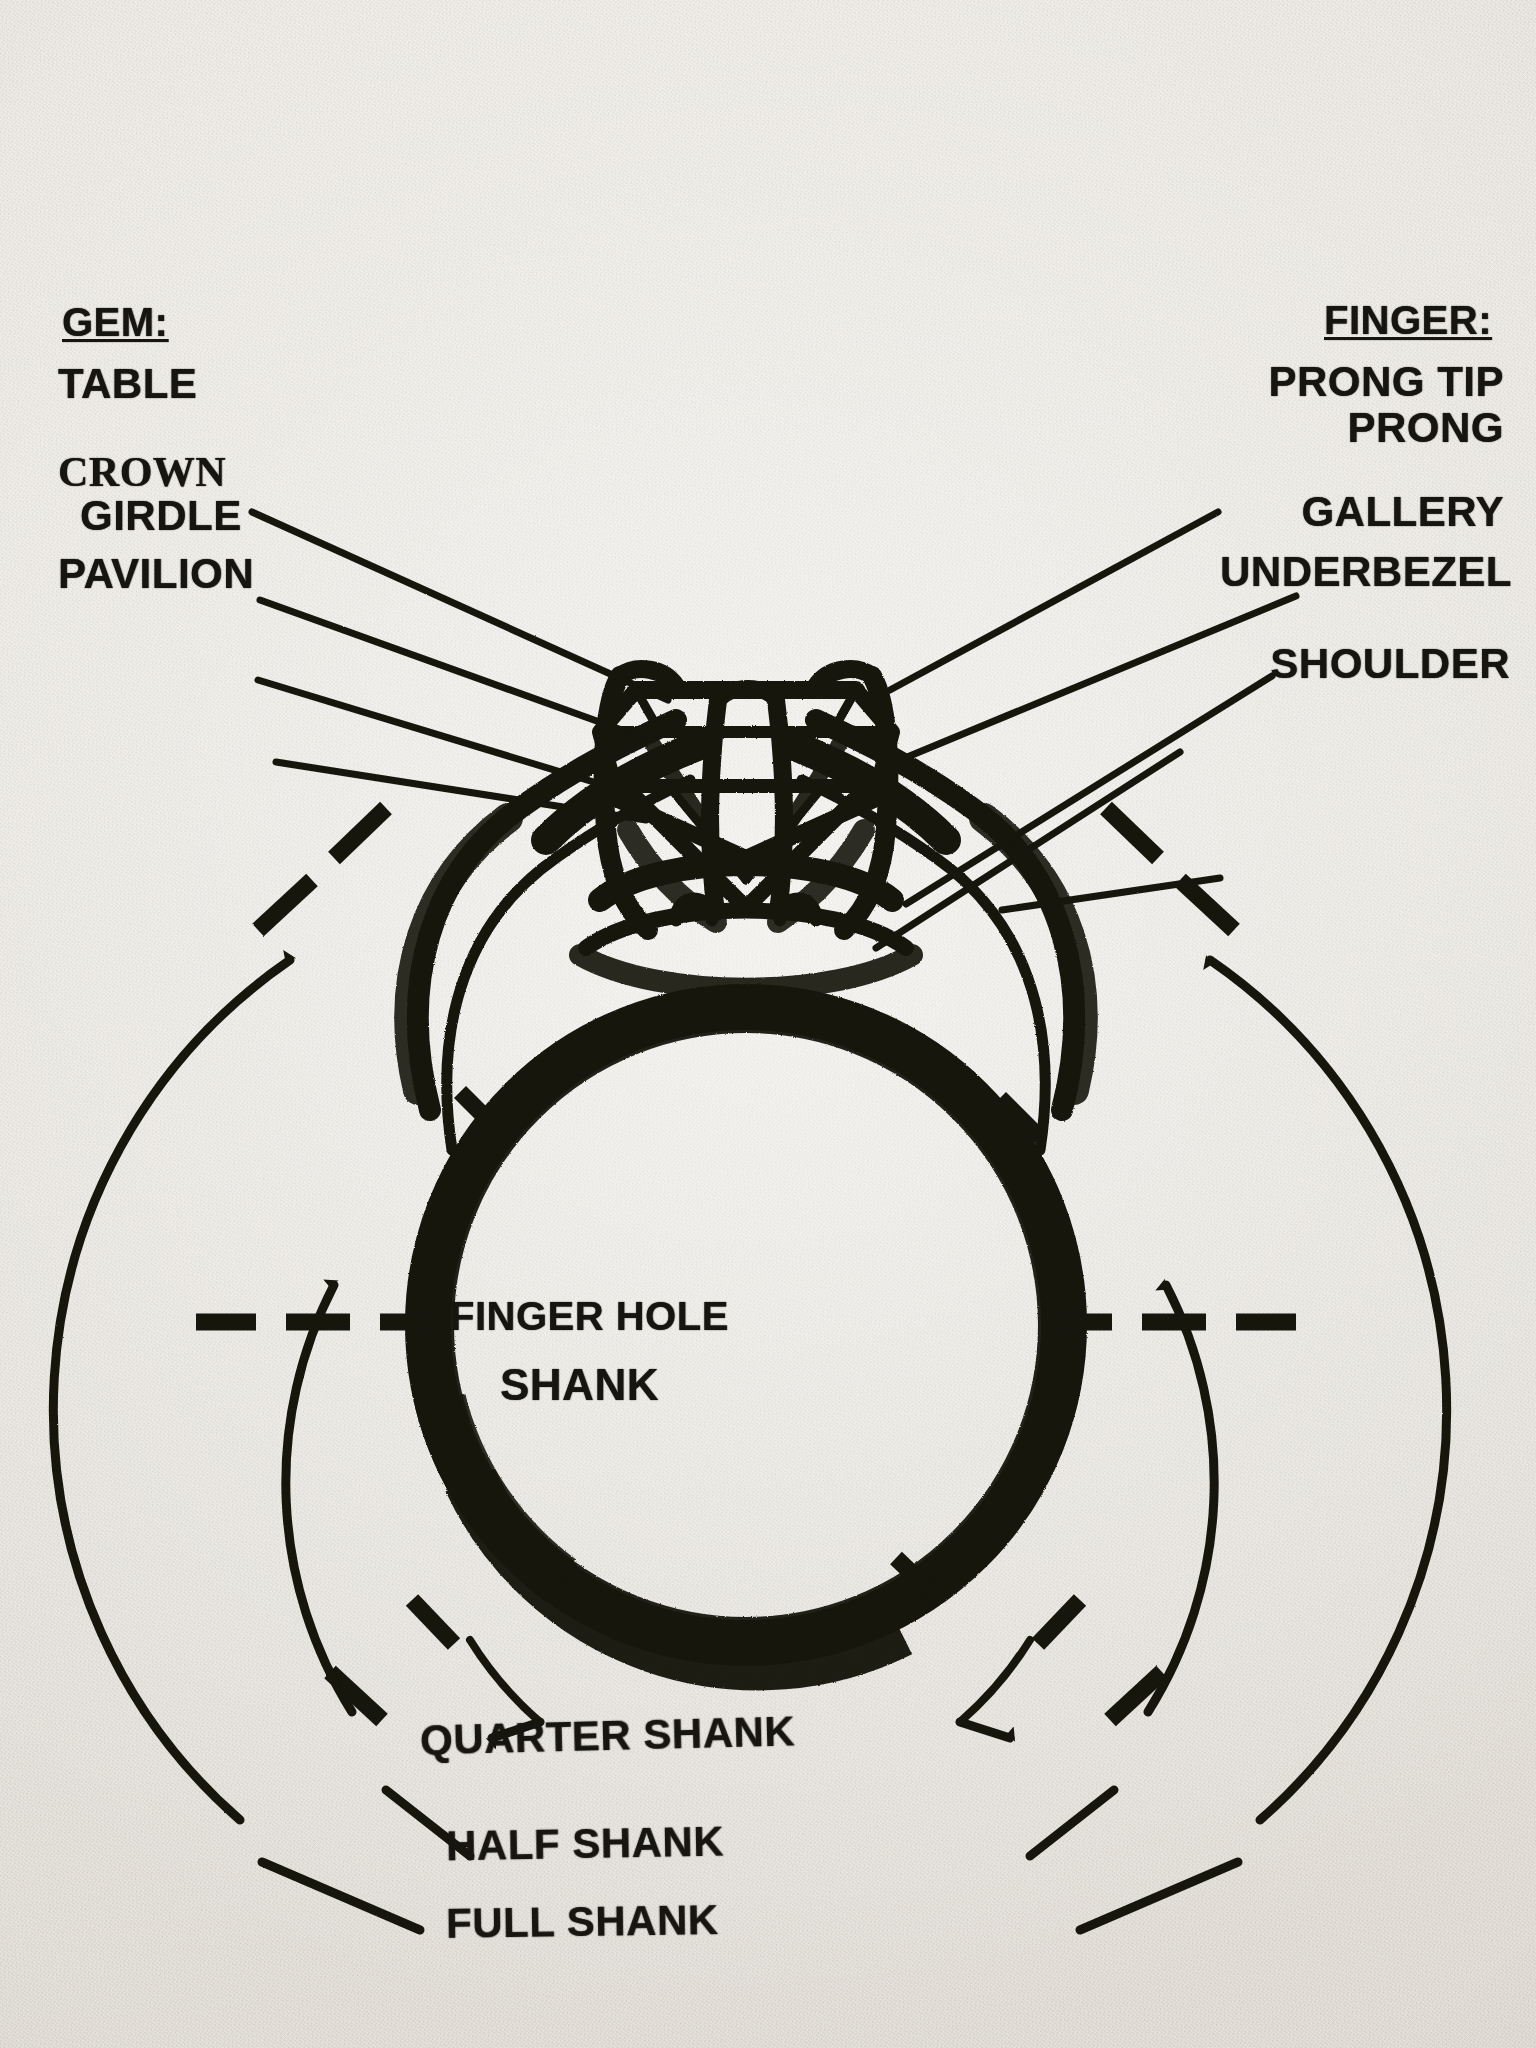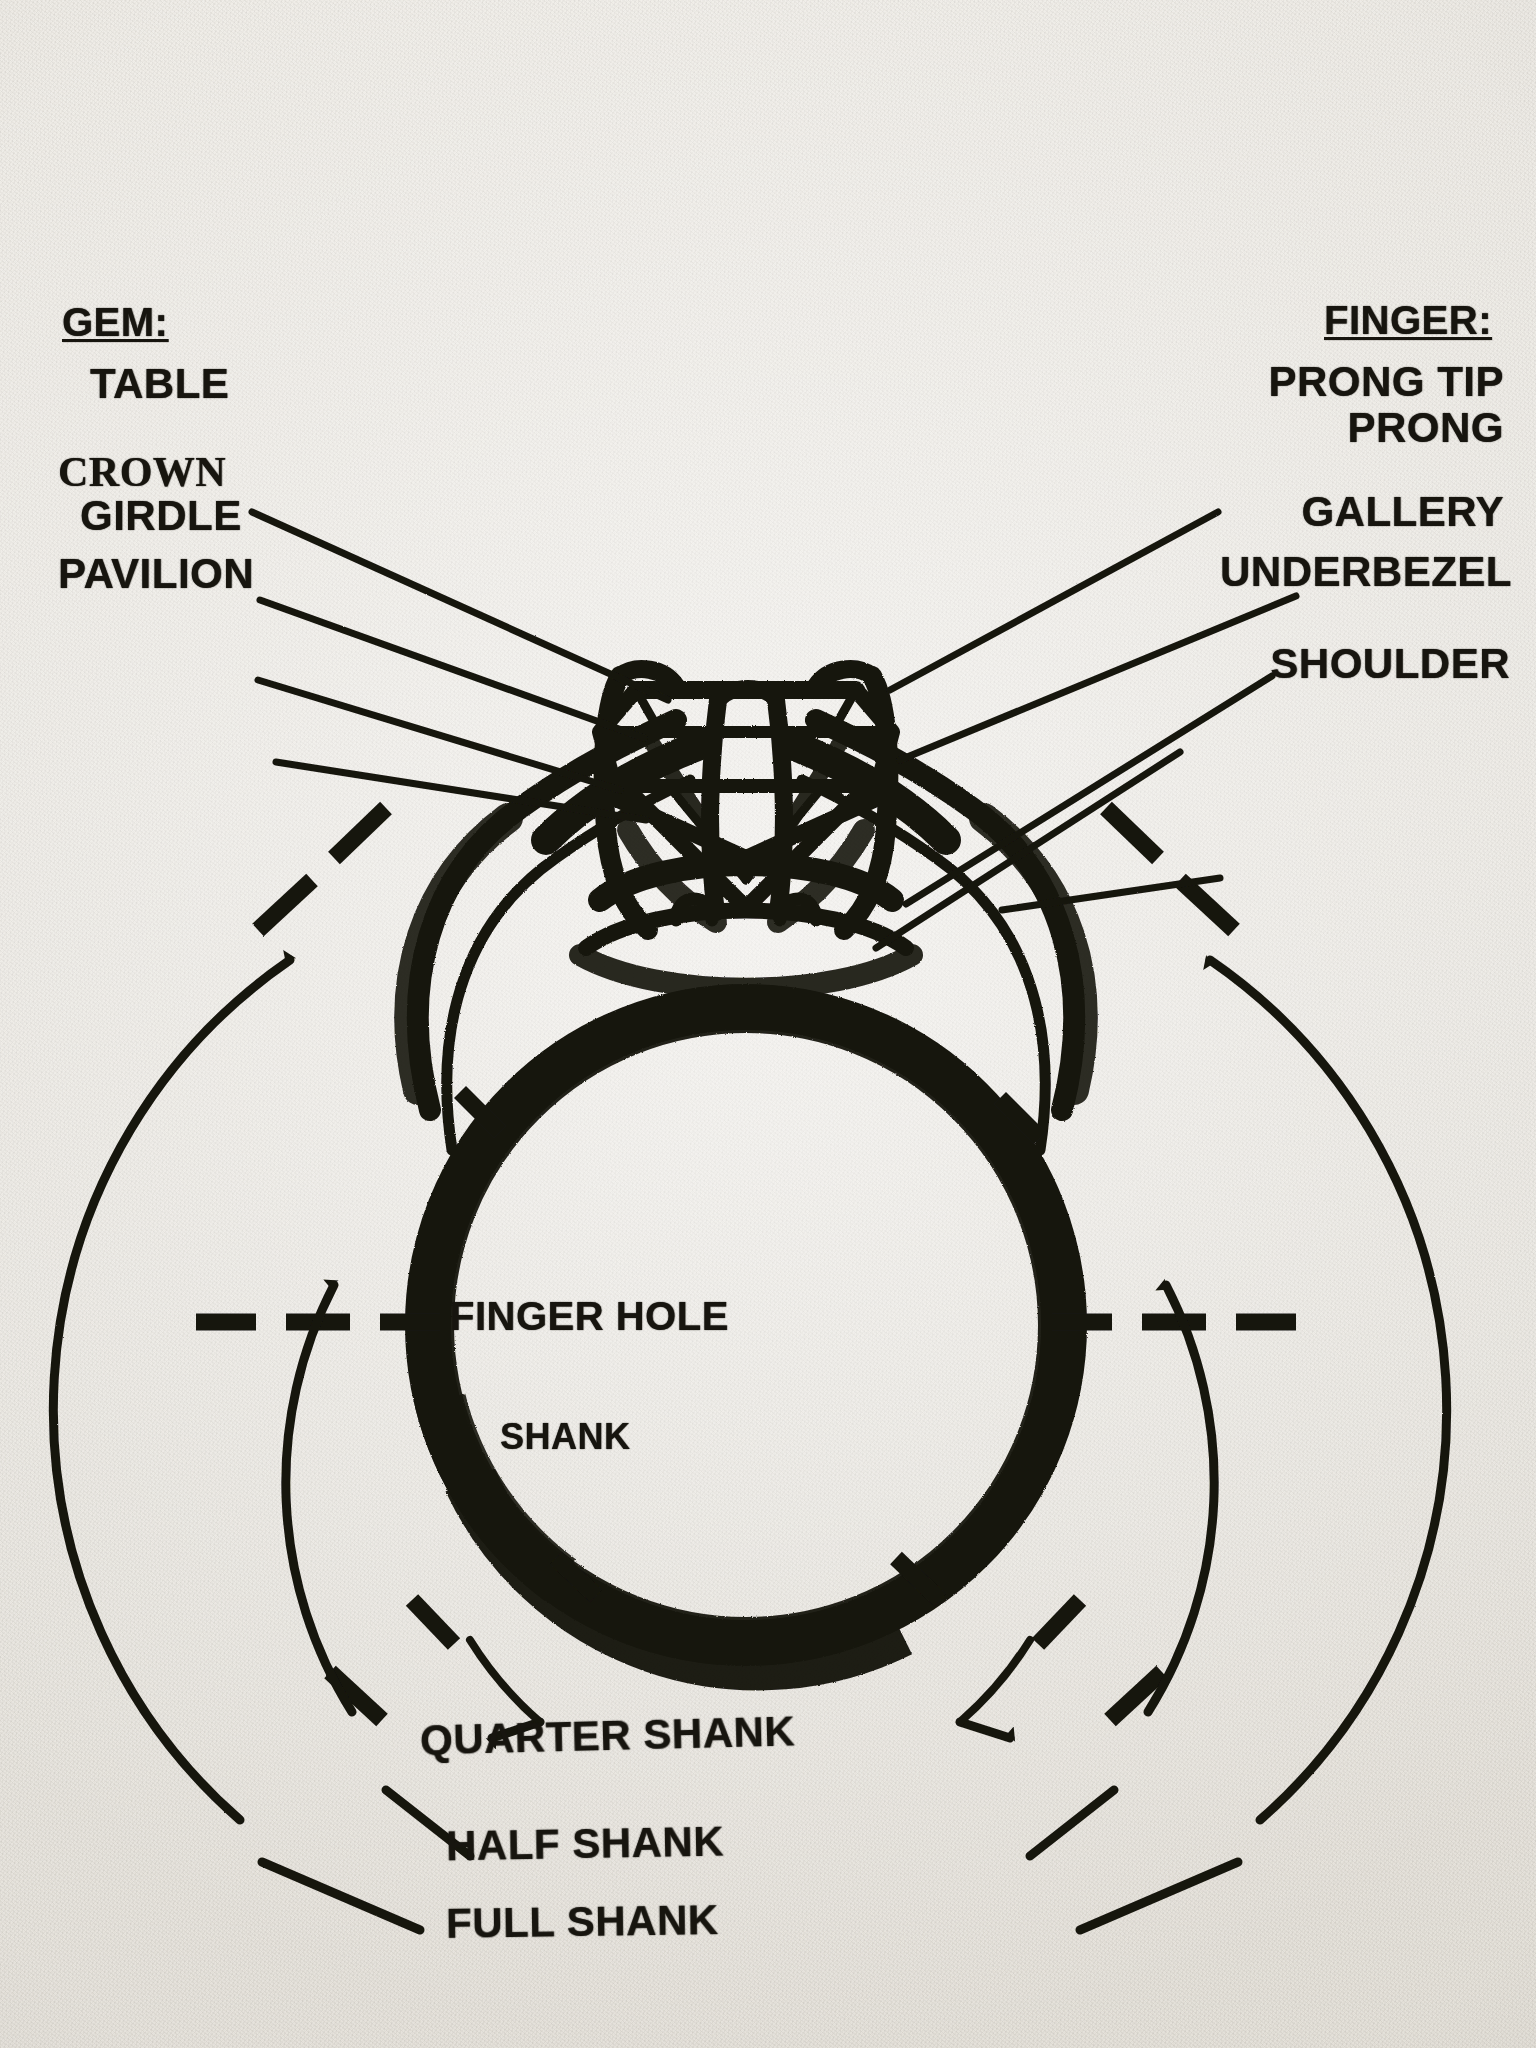--- a/index.html
+++ b/index.html
@@ -219,41 +219,41 @@
 
     <g filter="url(#inksoft)" fill="none" stroke="#17150f" stroke-width="7" stroke-linecap="round">
       <path d="M 760 1790 L 818 1790" opacity="0"></path>
     </g>
   </svg>
 
   <div class="lbl hdr left-lbl" style="left:62px; top:300px; font-size:40px;">GEM:</div>
 
   <div class="lbl hdr right-lbl" style="right:44px; top:298px; font-size:40px;">FINGER:</div>
 
-  <div class="lbl left-lbl" style="left:58px; top:360px; font-size:42px;margin-left:32px;">TABLE</div>
+  <div class="lbl left-lbl" style="left:58px; top:360px; font-size:42px;">TABLE</div>
 
   <div class="lbl left-lbl" style="left:58px; top:448px; font-size:42px;font-family:Liberation Serif, serif;">CROWN</div>
 
   <div class="lbl left-lbl" style="left:64px; top:492px; font-size:42px;margin-left:16px;">GIRDLE</div>
 
   <div class="lbl left-lbl" style="left:58px; top:550px; font-size:42px;">PAVILION</div>
 
   <div class="lbl right-lbl" style="right:32px; top:358px; font-size:42px;">PRONG TIP</div>
 
   <div class="lbl right-lbl" style="right:32px; top:404px; font-size:42px;">PRONG</div>
 
   <div class="lbl right-lbl" style="right:32px; top:488px; font-size:42px;text-align:center;">GALLERY</div>
 
   <div class="lbl right-lbl" style="right:24px; top:548px; font-size:42px;margin-left:35px;">UNDERBEZEL</div>
 
   <div class="lbl right-lbl" style="right:26px; top:640px; font-size:42px;">SHOULDER</div>
 
   <div class="lbl" style="left:450px; top:1294px; font-size:40px;">FINGER HOLE</div>
 
-  <div class="lbl" style="left:500px; top:1416px; font-size:36px;">SHANK</div>
+  <div class="lbl" style="left:500px; top:1360px; font-size:44px;">SHANK</div>
 
   <div class="lbl" style="left:420px; top:1712px; font-size:42px; transform:rotate(-1.4deg);">QUARTER SHANK</div>
 
   <div class="lbl" style="left:446px; top:1820px; font-size:42px; transform:rotate(-1deg);">HALF SHANK</div>
 
   <div class="lbl" style="left:446px; top:1898px; font-size:42px; transform:rotate(-0.8deg);">FULL SHANK</div>
 
 </div>
 
 </body></html>

